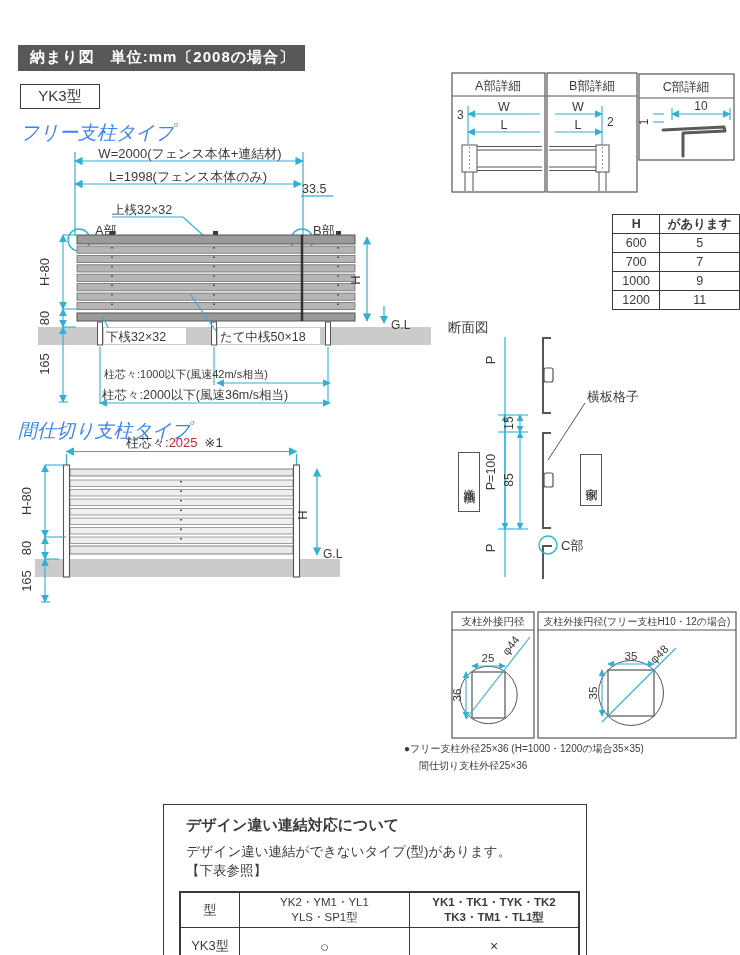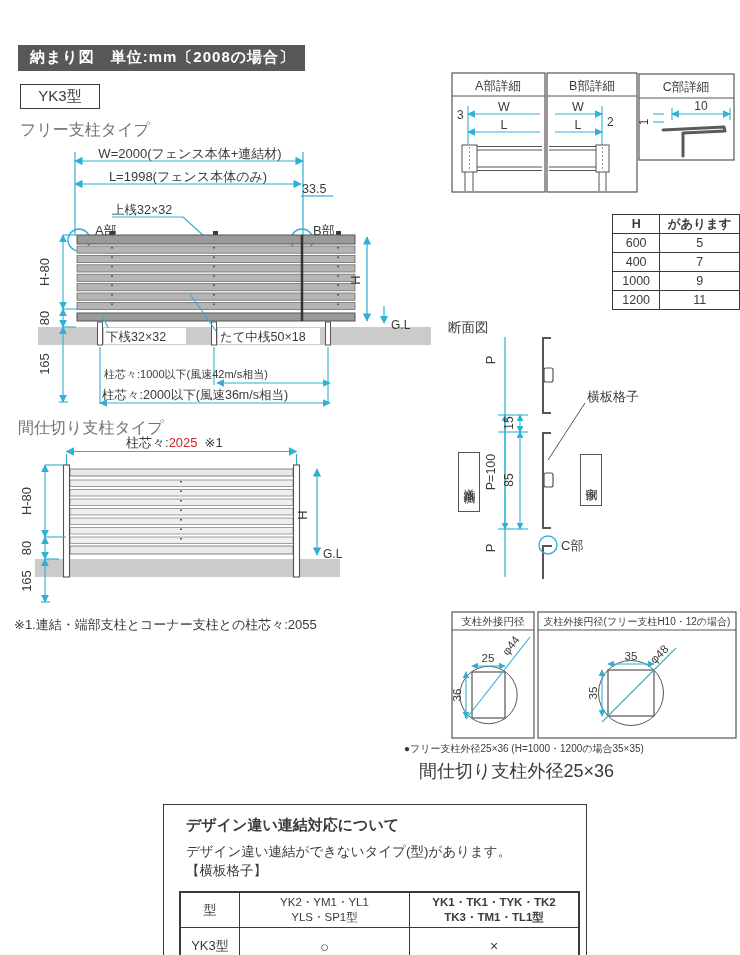--- a/index.html
+++ b/index.html
@@ -3,21 +3,21 @@
 <meta charset="utf-8">
 <style>
   html,body{margin:0;padding:0;background:#ffffff;}
   body{font-family:"Liberation Sans","DejaVu Sans",sans-serif;color:#3a3a3a;}
   #canvas{position:relative;width:740px;height:955px;background:#fff;overflow:hidden;margin-top:32px;}
   .abs{position:absolute;}
   .title-bar{background:#595757;color:#fff;font-size:15px;font-weight:bold;
              padding:3px 10px 4px 12px;letter-spacing:1px;}
   .model-box{border:1.5px solid #3a3a3a;font-size:15px;text-align:center;
              padding:2px 0;width:78px;}
-  .sec-label{font-size:16px;color:#737373;}
+  .sec-label{font-size:19px;color:#3b82f6;font-style:italic;}
   .foot{font-size:13px;color:#3a3a3a;}
   .vbox{border:1.2px solid #555;background:#fff;writing-mode:vertical-rl;
         text-orientation:upright;font-size:12px;display:flex;align-items:center;
         justify-content:center;letter-spacing:2px;color:#3a3a3a;}
   svg text{font-family:"Liberation Sans","DejaVu Sans",sans-serif;fill:#3a3a3a;}
   table.mini{border-collapse:collapse;font-size:12.5px;text-align:center;}
   table.mini th,table.mini td{border:1px solid #3a3a3a;padding:0 4px;height:18px;}
   table.mini{border:1.5px solid #3a3a3a;}
   .design-box{border:1.5px solid #3a3a3a;background:#fff;}
   .design-title{font-size:15px;font-weight:bold;}
@@ -181,21 +181,20 @@
     </g>
     <text x="17" y="67" font-size="13" text-anchor="middle" transform="rotate(-90 17 67)">H-80</text>
     <text x="17" y="114" font-size="13" text-anchor="middle" transform="rotate(-90 17 114)">80</text>
     <text x="17" y="147" font-size="13" text-anchor="middle" transform="rotate(-90 17 147)">165</text>
 
     <line x1="303" y1="35" x2="303" y2="121" stroke="#2fb0d4" stroke-width="1.2" marker-start="url(#m2)" marker-end="url(#m2)"></line>
     <text x="293" y="81" font-size="13" text-anchor="middle" transform="rotate(-90 293 81)">H</text>
     <text x="309" y="124" font-size="12">G.L</text>
   </svg>
 
-  <div class="abs foot" style="left:14px;top:584px;">※1.連結・端部支柱とコーナー支柱との柱芯々:2055</div>
 
   <svg class="abs" style="left:450px;top:38px;" width="290" height="126" viewBox="0 0 290 126">
     <defs>
       <marker id="m3" viewBox="0 0 10 10" refX="9" refY="5" markerWidth="7" markerHeight="7" orient="auto-start-reverse">
           <path d="M0,0L10,5L0,10z" fill="#2fb0d4"></path>
         </marker>
     </defs>
 
     <g>
       <rect x="2" y="3" width="93" height="119" fill="#fff" stroke="#555" stroke-width="1.2"></rect>
@@ -266,21 +265,21 @@
     <tbody>
         <tr>
       <th style="width:40px;">H</th>
       <th style="width:80px;">があります</th>
     </tr>
     <tr>
       <td>600</td>
       <td>5</td>
     </tr>
     <tr>
-      <td>400</td>
+      <td>700</td>
       <td>7</td>
     </tr>
     <tr>
       <td>1000</td>
       <td>9</td>
     </tr>
     <tr>
       <td>1200</td>
       <td>11</td>
     </tr>
@@ -366,26 +365,26 @@
       <line x1="152" y1="114" x2="226" y2="40" stroke="#2fb0d4" stroke-width="1.1"></line>
       <text x="212" y="49" font-size="11.5" text-anchor="middle" transform="rotate(-45 212 49)">φ48</text>
       <line x1="158" y1="56" x2="204" y2="56" stroke="#2fb0d4" stroke-width="1.1" marker-start="url(#m5)" marker-end="url(#m5)"></line>
       <text x="181" y="52" font-size="11.5" text-anchor="middle">35</text>
       <line x1="152" y1="62" x2="152" y2="108" stroke="#2fb0d4" stroke-width="1.1" marker-start="url(#m5)" marker-end="url(#m5)"></line>
       <text x="147" y="85" font-size="11.5" text-anchor="middle" transform="rotate(-90 147 85)">35</text>
     </g>
   </svg>
 
   <div class="abs" style="left:404px;top:710px;font-size:10px;">●フリー支柱外径25×36 (H=1000・1200の場合35×35)</div>
-  <div class="abs" style="left:419px;top:727px;font-size:18px;">間仕切り支柱外径25×36</div>
+  <div class="abs" style="left:419px;top:727px;font-size:10px;">間仕切り支柱外径25×36</div>
 
   <div class="abs design-box" style="left:163px;top:772px;width:422px;height:168px;">
     <div class="abs design-text" style="left:22px;top:38px;">デザイン違い連結ができないタイプ(型)があります。</div>
     <div class="abs design-title" style="left:22px;top:11px;">デザイン違い連結対応について</div>
-    <div class="abs design-text" style="left:22px;top:57px;">【横板格子】</div>
+    <div class="abs design-text" style="left:22px;top:57px;">【下表参照】</div>
     <table class="design abs" style="left:15px;top:86px;">
       <tbody>
           <tr>
         <th style="width:56px;height:32px;font-size:13px;font-weight:normal;">型</th>
         <th style="width:167px;font-weight:normal;">
           <div>YK2・YM1・YL1</div>
           <div>YLS・SP1型</div>
         </th>
         <th style="width:166px;font-weight:bold;">
           <div>YK1・TK1・TYK・TK2</div>

